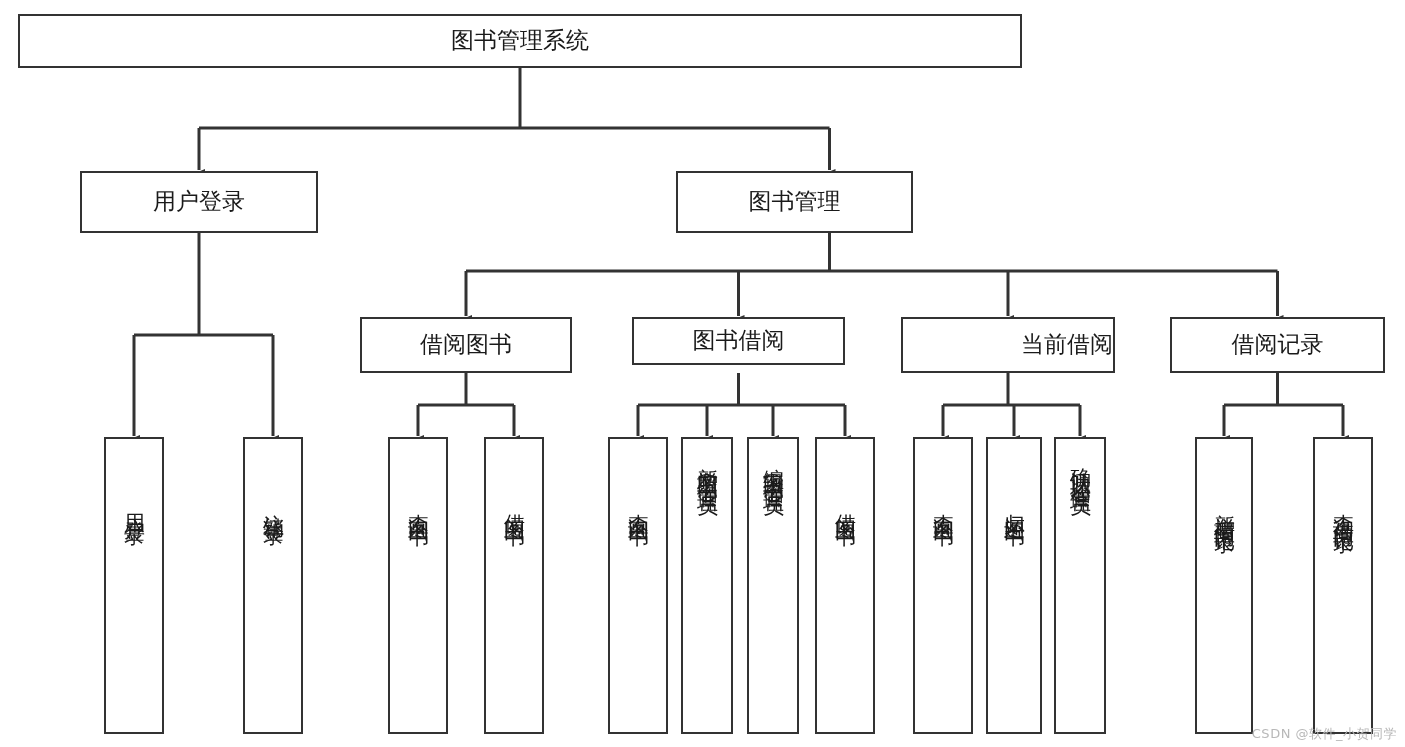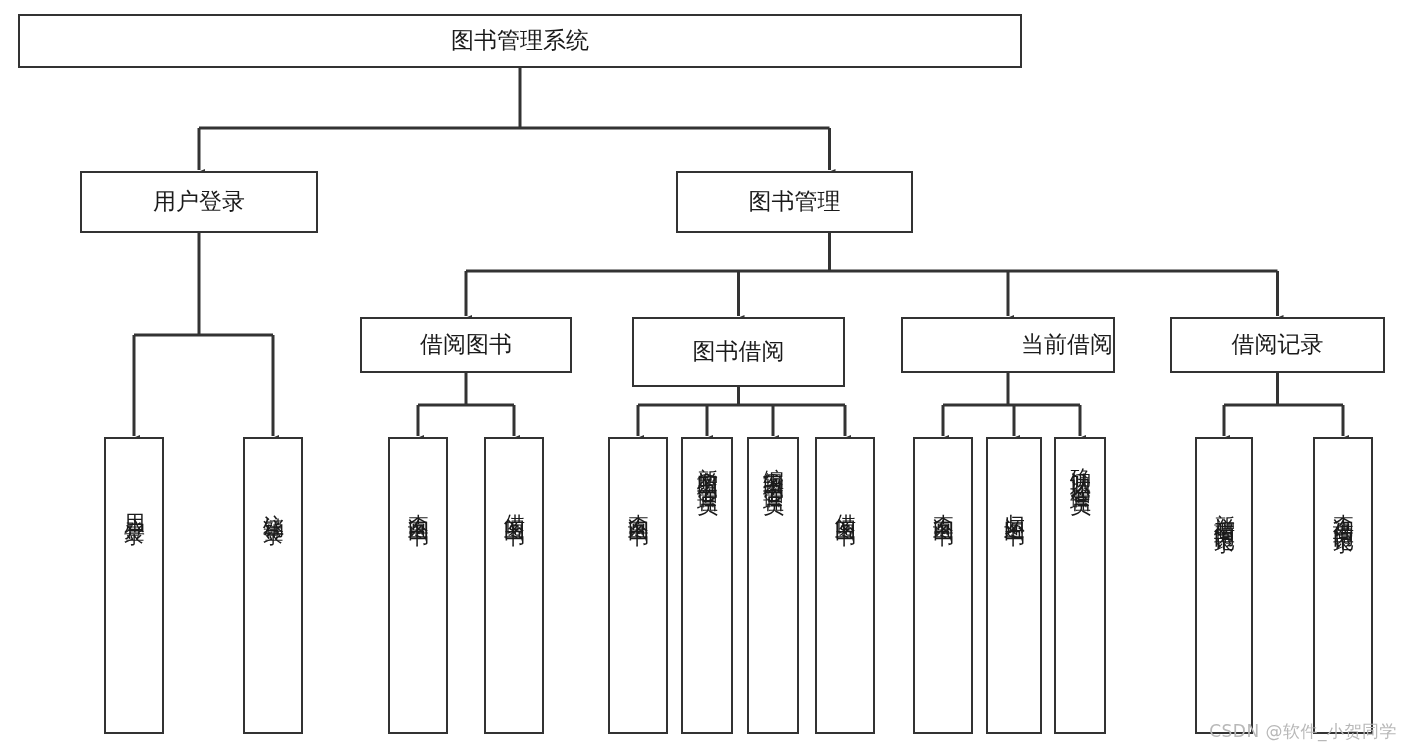--- a/index.html
+++ b/index.html
@@ -60,21 +60,21 @@
   .node.vertical.mid .node-label {
     margin-top: 52px;
   }
   .node.vertical.tall .node-label {
     margin-top: 6px;
   }
   #watermark {
     position: absolute;
     right: 8px;
     bottom: 4px;
-    font-size: 17px;
+    font-size: 13px;
     color: #b8b8b8;
     letter-spacing: 0.5px;
     white-space: nowrap;
     user-select: none;
   }
 </style>
 </head>
 <body>
 
 <div id="diagram-root">
@@ -128,21 +128,21 @@
       </div>
       <div class="node horizontal" style="left: 80px; top: 171px; width: 238px; height: 62px;">
         <span class="node-label">用户登录</span>
       </div>
       <div class="node horizontal" style="left: 676px; top: 171px; width: 237px; height: 62px;">
         <span class="node-label">图书管理</span>
       </div>
       <div class="node horizontal" style="left: 360px; top: 317px; width: 212px; height: 56px;">
         <span class="node-label">借阅图书</span>
       </div>
-      <div class="node horizontal" style="left: 632px; top: 317px; width: 213px; height: 70px; align-items: center;">
+      <div class="node horizontal" style="left: 632px; top: 317px; width: 213px; height: 48px; align-items: center;">
         <span class="node-label">图书借阅</span>
       </div>
       <div class="node horizontal" style="left: 901px; top: 317px; width: 214px; height: 56px; justify-content: flex-end;">
         <span class="node-label">当前借阅</span>
       </div>
       <div class="node horizontal" style="left: 1170px; top: 317px; width: 215px; height: 56px; font-family: Liberation Serif, serif;">
         <span class="node-label">借阅记录</span>
       </div>
       <div class="node vertical mid" style="left: 104px; top: 437px; width: 60px; height: 297px;">
         <span class="node-label">用户登录</span>

